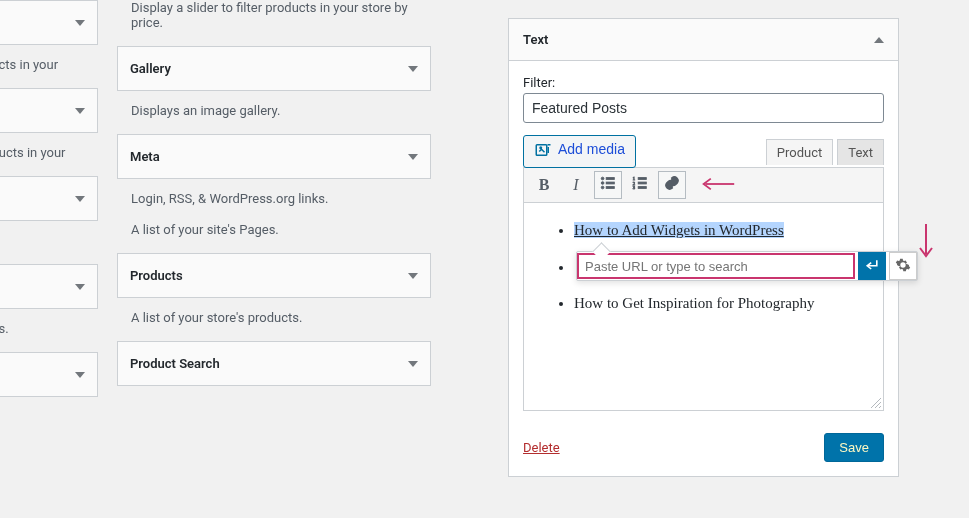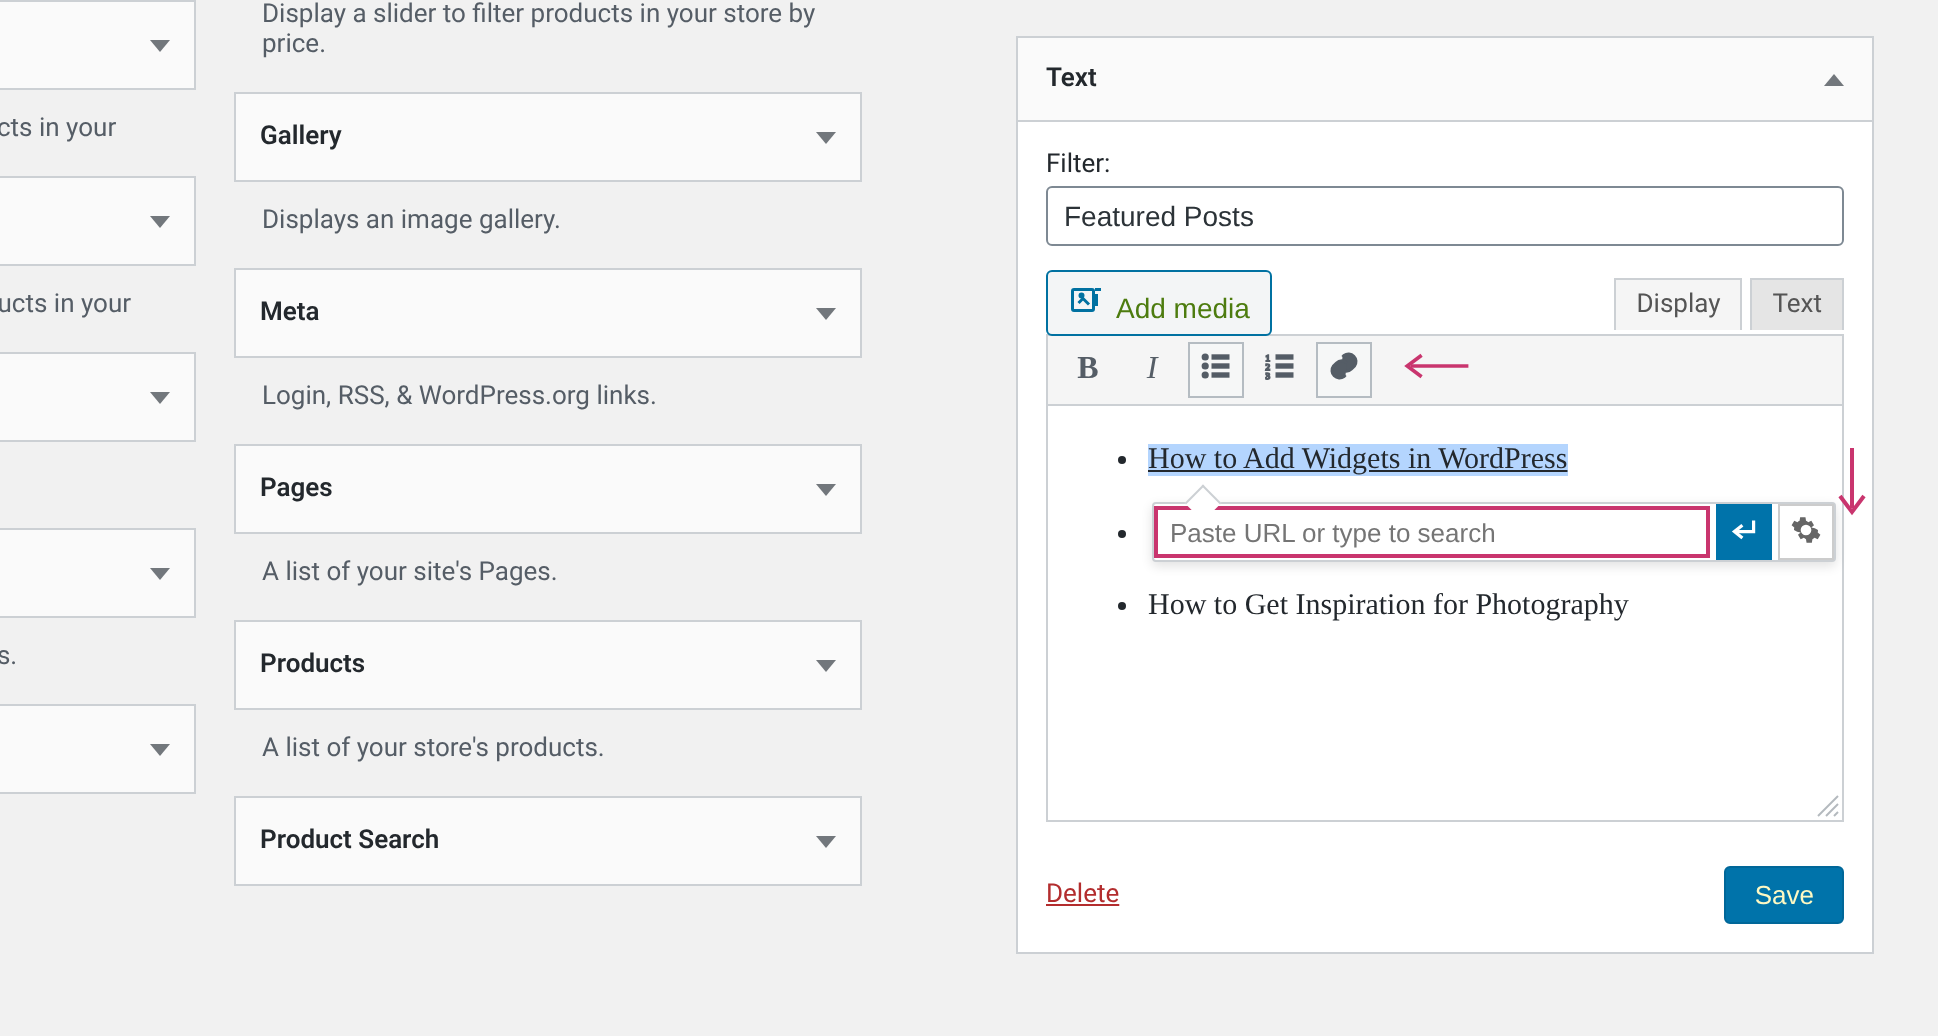--- a/index.html
+++ b/index.html
@@ -55,21 +55,21 @@
   }
   .mid-col .widget-desc { margin-left: 0; }
   .left-col .widget-box { margin-bottom: 12px; }
   .left-col .widget-header { justify-content: flex-end; }
 
   
   .right-panel {
     position: absolute;
     left: 508px;
     top: 18px;
-    width: 429px;
+    width: 391px;
     border: 1px solid #ccd0d4;
     background: #fff;
   }
   .panel-header {
     height: 42px;
     background: #fafafa;
     border-bottom: 1px solid #ccd0d4;
     display: flex;
     align-items: center;
     justify-content: space-between;
@@ -96,25 +96,25 @@
     background: #fff;
   }
   .media-row {
     display: flex;
     align-items: center;
     justify-content: space-between;
     margin-top: 12px;
   }
   .add-media-btn {
     display: inline-flex;
-    align-items: flex-end;
+    align-items: flex-start;
     gap: 6px;
     border: 1px solid #0071a1;
     background: #f3f5f6;
-    color: #4d7c0f;
+    color: #1d4ed8;
     border-radius: 3px;
     padding: 5px 10px;
     font-size: 14px;
     cursor: pointer;
   }
   .add-media-btn svg { width: 18px; height: 18px; }
   .tabs { display: flex; gap: 4px; }
   .tab {
     border: 1px solid #ccd0d4;
     border-bottom: none;
@@ -308,26 +308,20 @@
   <div class="widget-desc">Displays an image gallery.</div>
 
   <div class="widget-box">
     <div class="widget-header">
       <span class="widget-title">Meta</span>
       <span class="caret"></span>
     </div>
   </div>
   <div class="widget-desc">Login, RSS, &amp; WordPress.org links.</div>
 
-  <div class="widget-box">
-    <div class="widget-header">
-      <span class="widget-title">Pages</span>
-      <span class="caret"></span>
-    </div>
-  </div>
   <div class="widget-desc">A list of your site's Pages.</div>
 
   <div class="widget-box">
     <div class="widget-header">
       <span class="widget-title">Products</span>
       <span class="caret"></span>
     </div>
   </div>
   <div class="widget-desc">A list of your store's products.</div>
 
@@ -354,21 +348,21 @@
           <svg viewBox="0 0 24 24" fill="none" stroke="#0071a1" stroke-width="2">
               <rect x="3" y="5" width="14" height="14" rx="1"></rect>
               <path d="M7 14l3-3 4 4"></path>
               <circle cx="9" cy="9" r="1" fill="#0071a1"></circle>
               <path d="M19 8v8m-1-11h4"></path>
             </svg>
         </span>
         <span>Add media</span>
       </button>
       <div class="tabs">
-        <div class="tab active">Display</div>
+        <div class="tab active">Product</div>
         <div class="tab">Text</div>
       </div>
     </div>
 
     <div class="toolbar">
       <button class="tb-btn tb-bold">B</button>
       <button class="tb-btn tb-italic">I</button>
       <button class="tb-btn boxed">
         <span>
           <svg viewBox="0 0 20 20">

